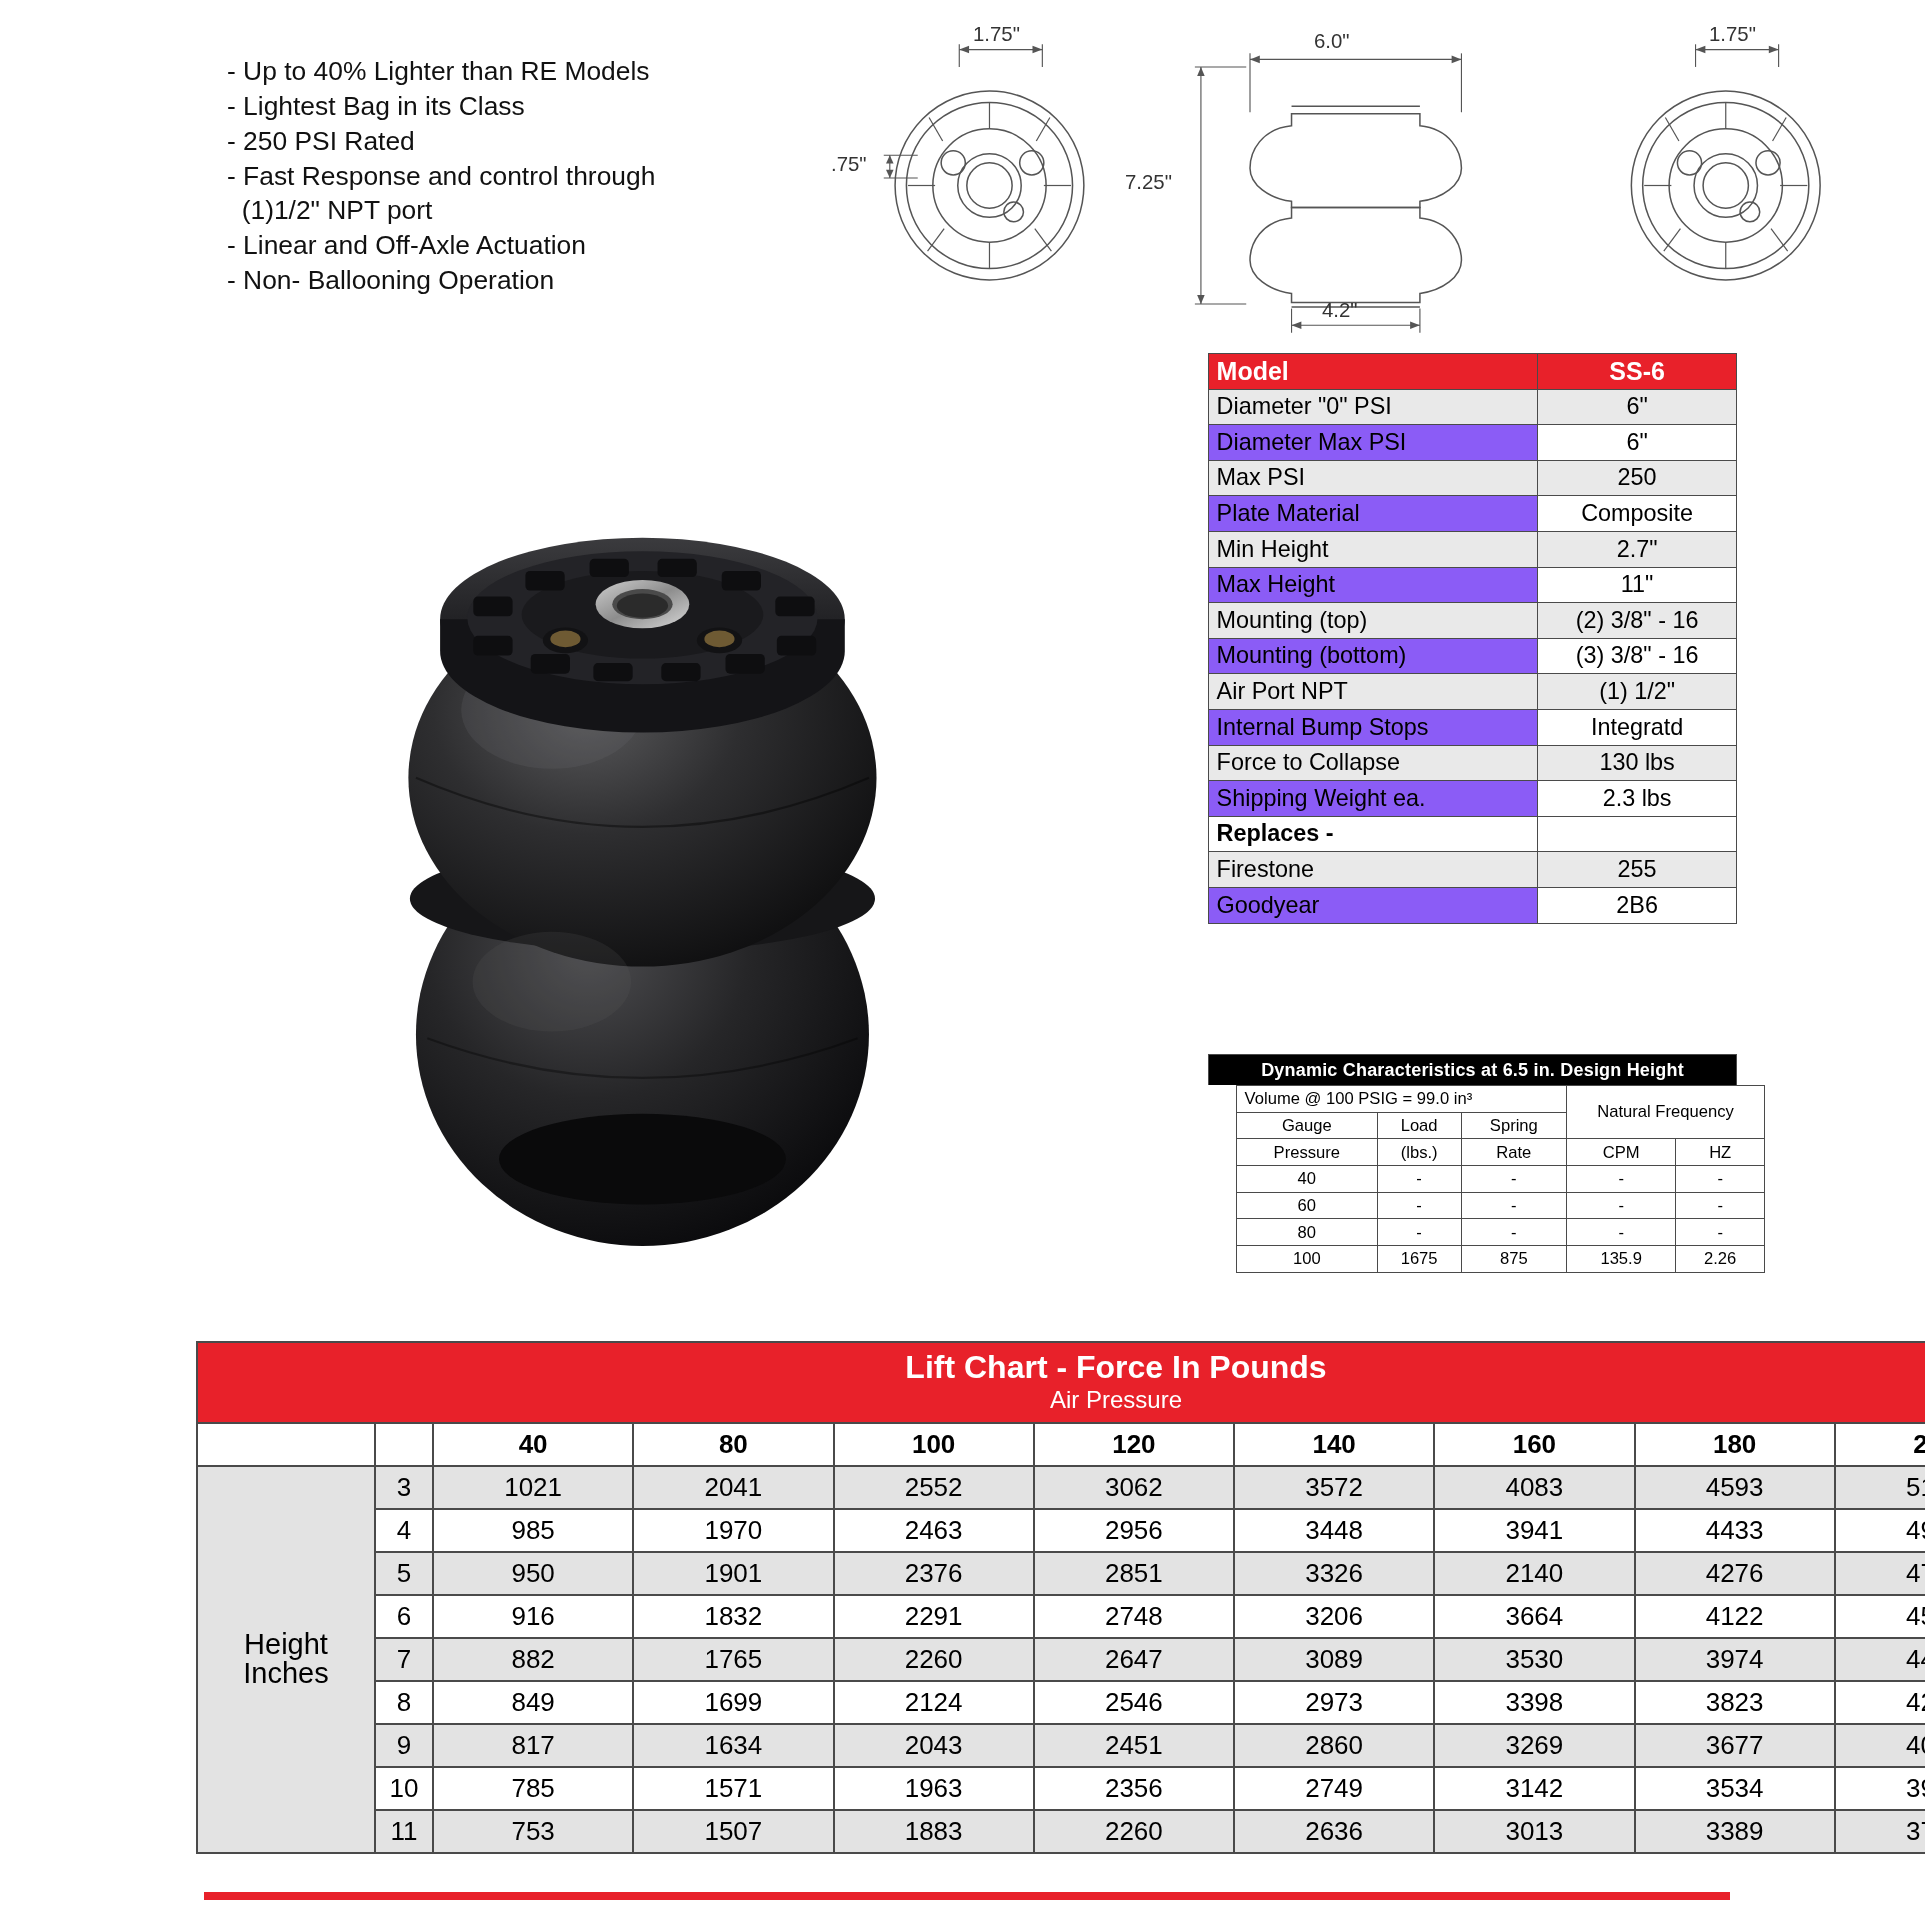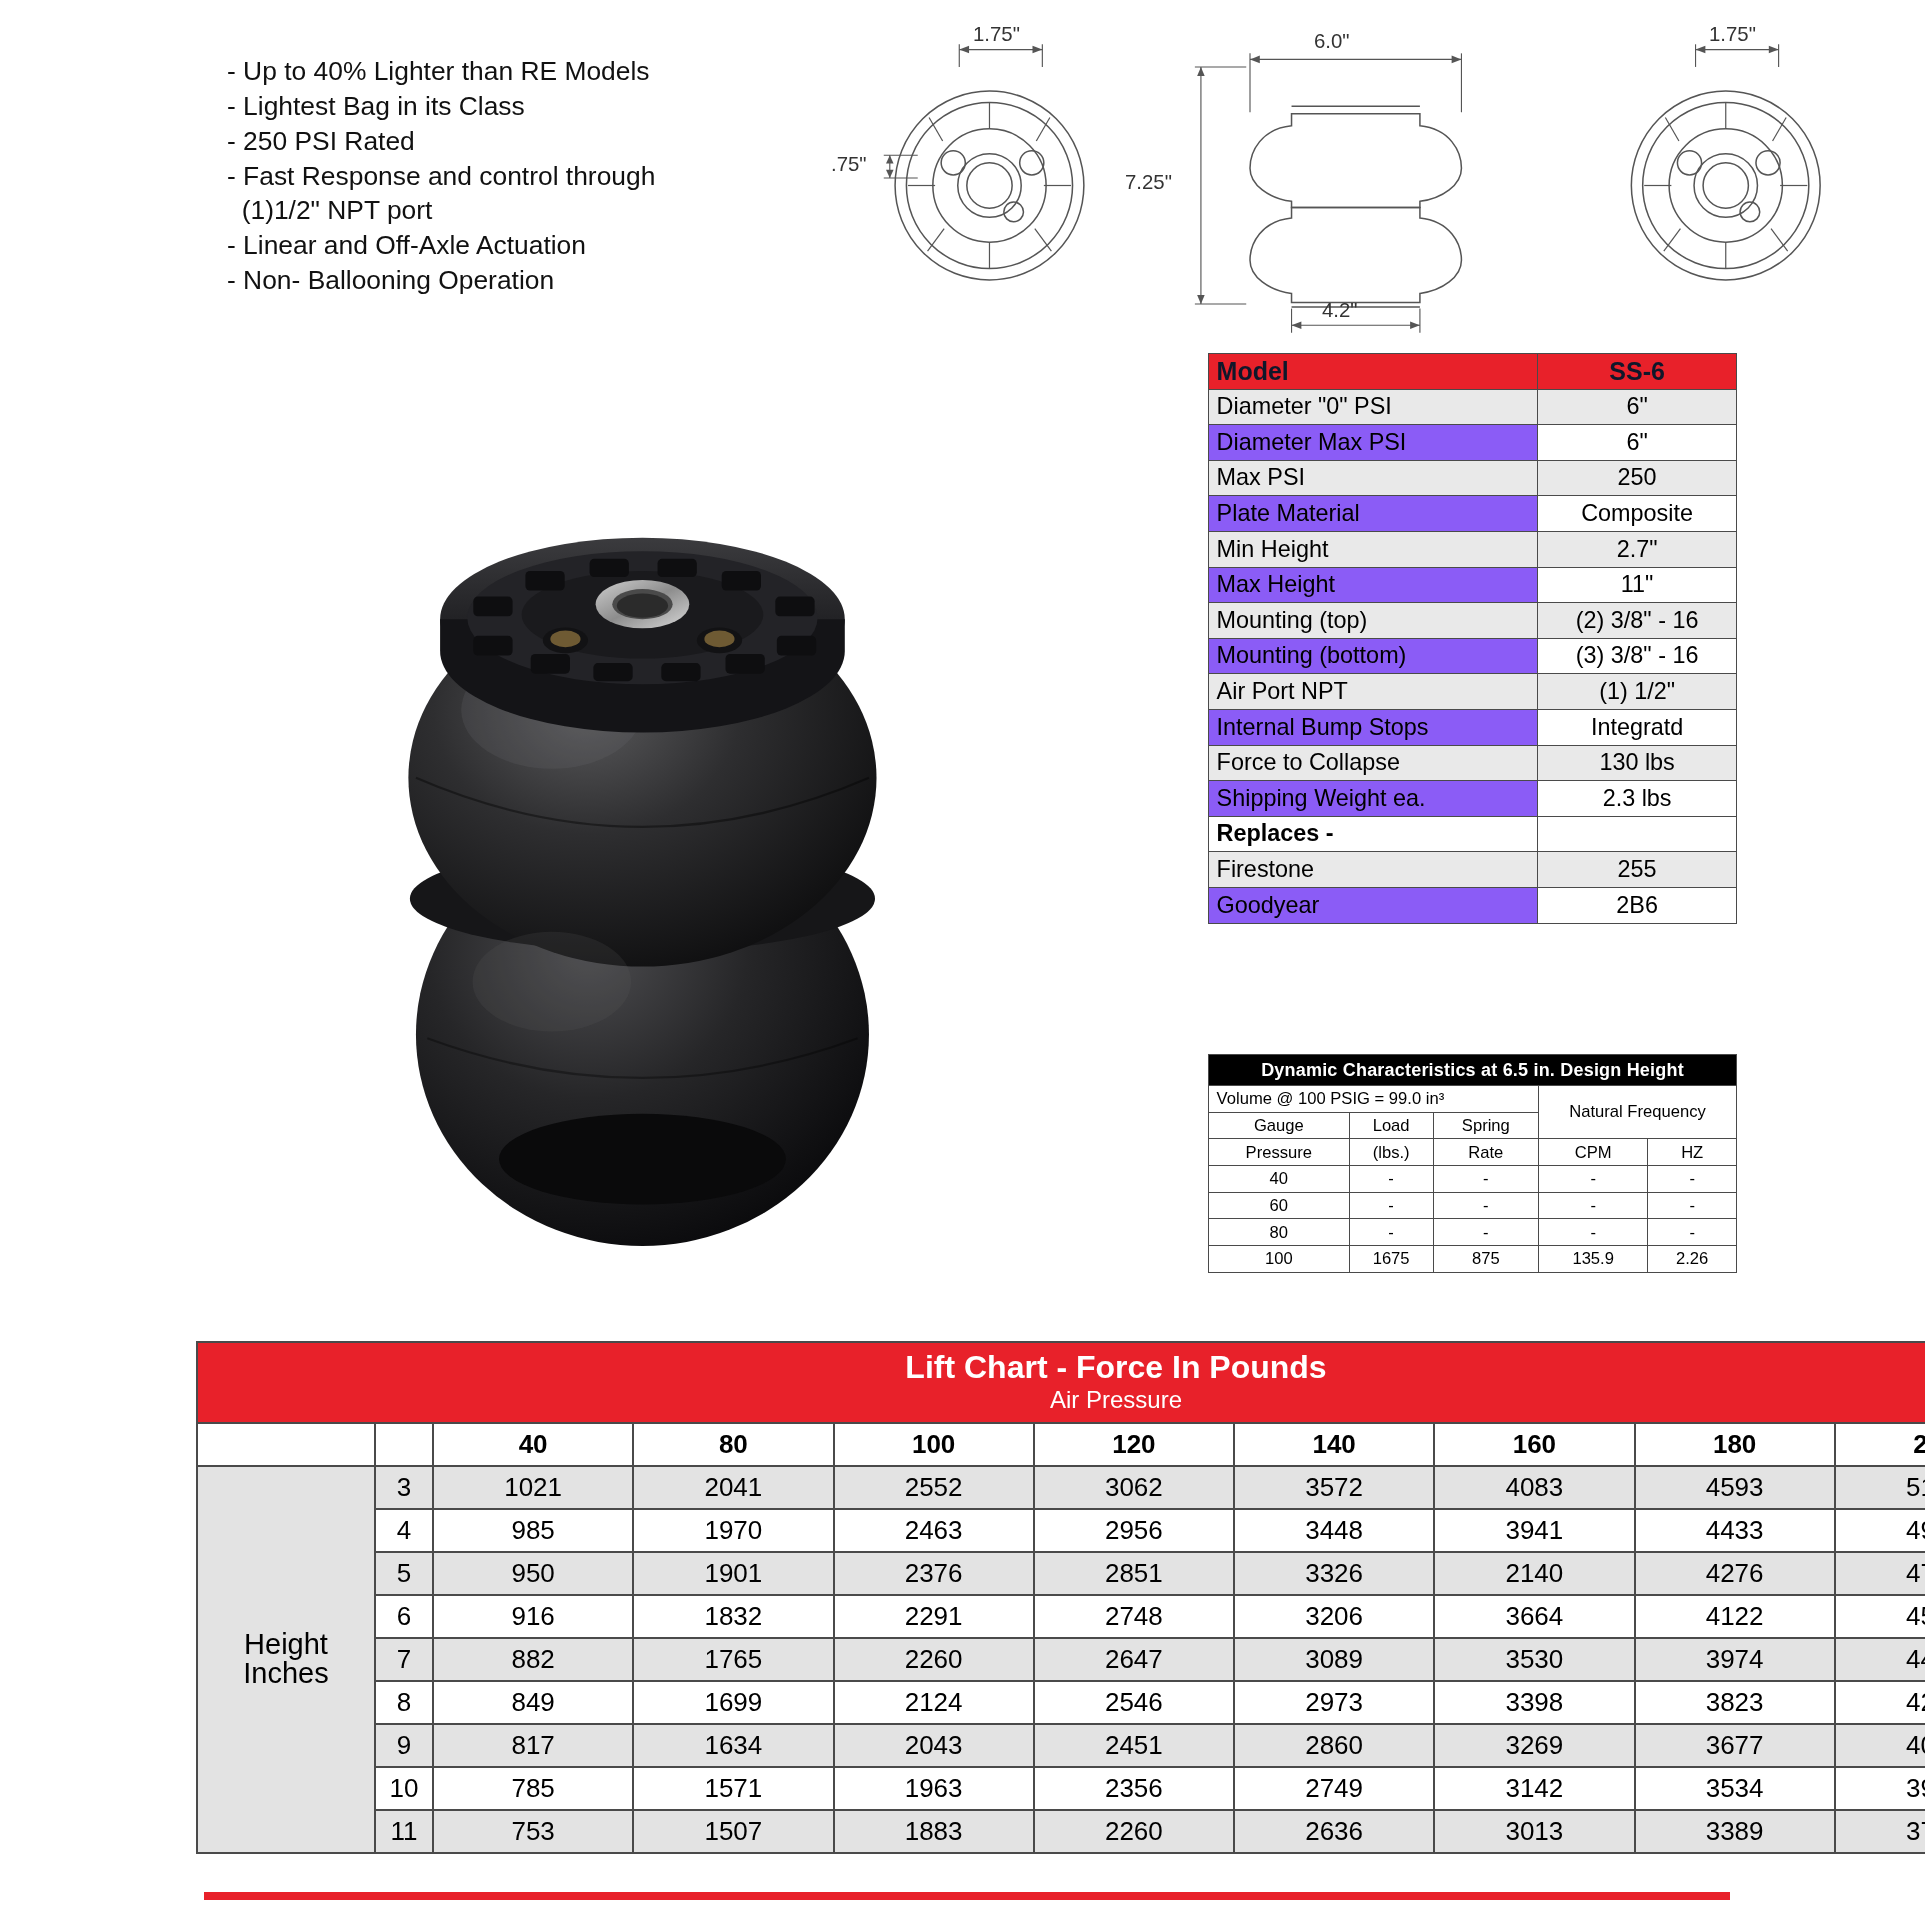--- a/index.html
+++ b/index.html
@@ -70,21 +70,21 @@
     border: 1.5px solid #4a4a4a;
     padding: 2.3px 7.6px;
     height: 30px;
     line-height: 1.0;
   }
   .spec-table td.lbl { width: 332px; background: #8b5cf6; }
   .spec-table td.val { width: 189px; text-align: center; background: #ffffff; }
   .spec-table tr.alt td { background: #e9e9e9; }
   .spec-table tr.head td {
     background: #e8212a;
-    color: #0f172a;
+    color: #ffffff;
     font-weight: bold;
     font-size: 25px;
   }
   .spec-table tr.section td {
     font-weight: bold;
     background: #ffffff;
   }
 
   
   .dyn-wrap {
@@ -102,20 +102,21 @@
     padding: 4.5px 0;
     border: 1.5px solid #4a4a4a;
     border-bottom: none;
     letter-spacing: 0.2px;
   }
   .dyn-table {
     width: 100%;
     border-collapse: collapse;
     font-size: 16.6px;
     text-align: center;
+    margin-left: 28px;
   }
   .dyn-table td {
     border: 1.5px solid #4a4a4a;
     padding: 1.5px 3px;
     height: 22.7px;
     line-height: 1.05;
   }
   .dyn-table td.left { text-align: left; padding-left: 7.6px; }
 
   

